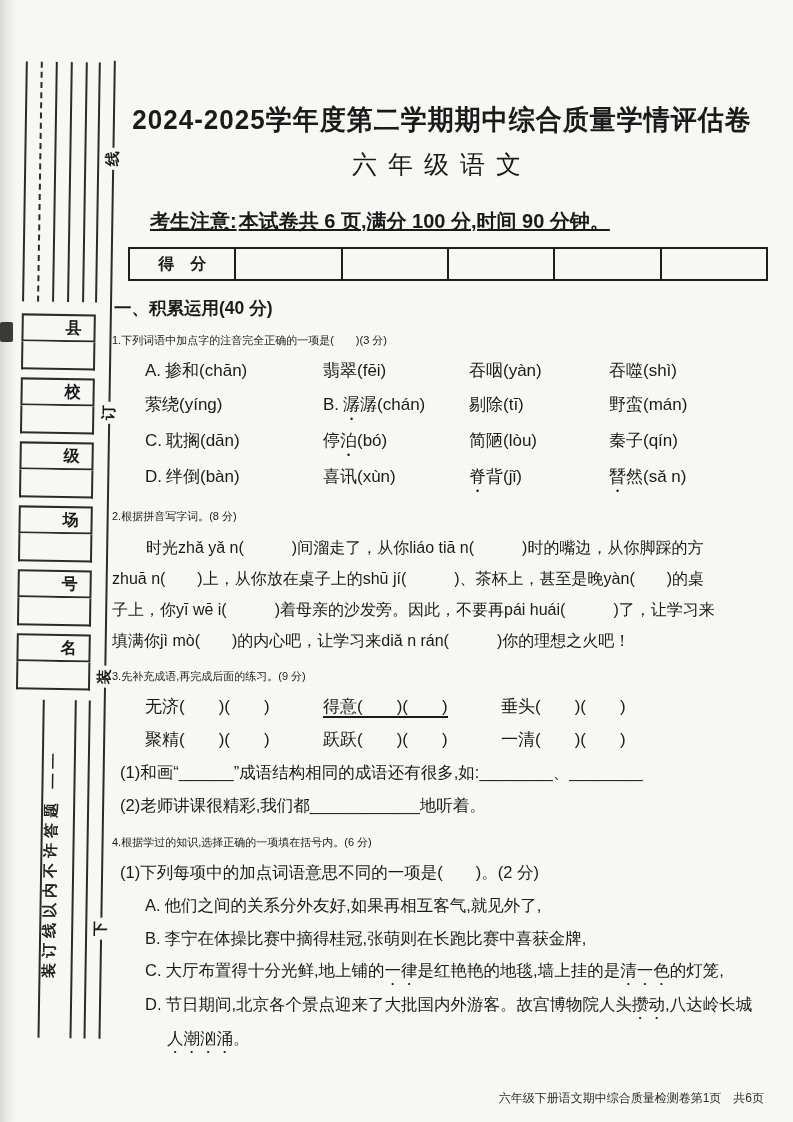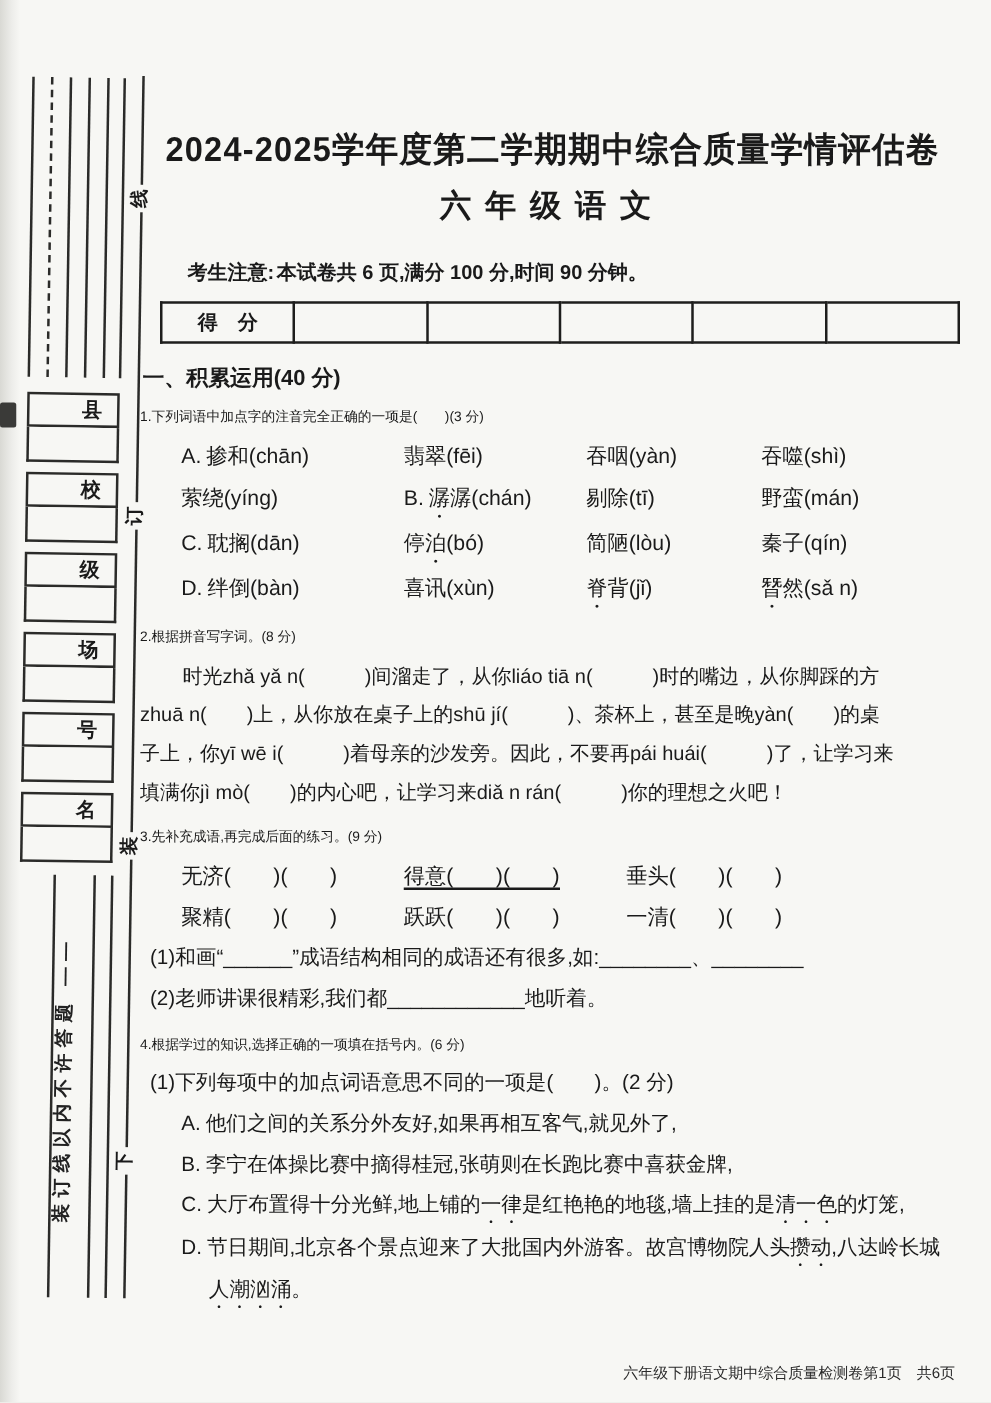--- a/index.html
+++ b/index.html
@@ -24,22 +24,22 @@
   .mbox-blank { height:26px; border:2px solid #2b2b29; border-top:none; background:#f7f7f4; }
   .warn { position:absolute; left:46px; top:978px; transform:rotate(-90deg); transform-origin:0 0;
     white-space:nowrap; font-size:15px; letter-spacing:5px; font-weight:700; color:#222; }
   .bchar { position:absolute; left:95px; width:22px; text-align:center; transform:rotate(-90deg);
     font-size:15px; font-weight:700; background:#f7f7f4; line-height:20px; }
 
   
   .content { position:absolute; left:112px; top:0; width:660px; }
   .t1 { margin-top:102px; font-size:26px; font-weight:800; text-align:center; letter-spacing:1px;
     transform:scaleY(1.06); }
-  .t2 { margin-top:11px; font-size:25px; font-weight:700; text-align:center; letter-spacing:11px; }
-  .notice { margin:27px 0 0 38px; font-size:16px; font-weight:700; }
+  .t2 { margin-top:11px; font-size:25px; font-weight:400; text-align:center; letter-spacing:11px; }
+  .notice { margin:27px 0 0 38px; font-size:20px; font-weight:700;text-decoration:underline; }
   .notice .nl { margin-right:2px; }
   table.stbl { margin:12px 0 0 16px; width:640px; border-collapse:collapse; table-layout:fixed; }
   table.stbl td { border:2.5px solid #1e1e1c; height:30px; text-align:center;
     font-size:16px; font-weight:700; padding:0; }
   .sec { margin:15px 0 0 2px; font-weight:800; font-size:17.5px; }
   .stem { margin-top:7px; font-size:11px; line-height:27px; }
   .q1grid { margin-left:33px; display:grid; grid-template-columns:178px 146px 140px 1fr;
     line-height:34px; font-size:17px; }
   .q2lines { margin-top:2px; font-size:16px; line-height:31px; white-space:nowrap; }
   .q2lines .ind { text-indent:34px; }

